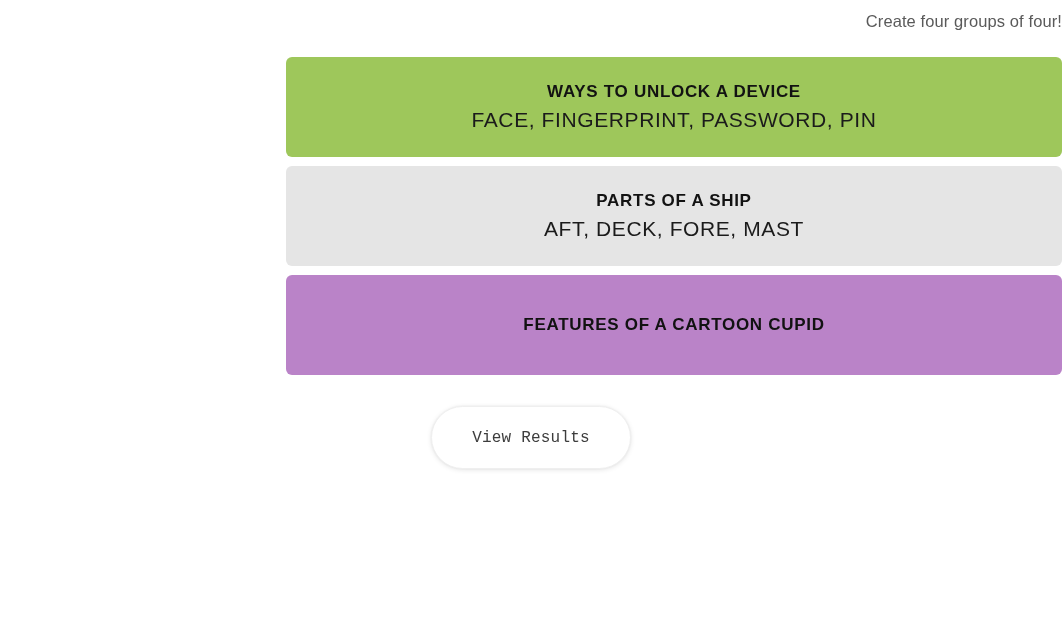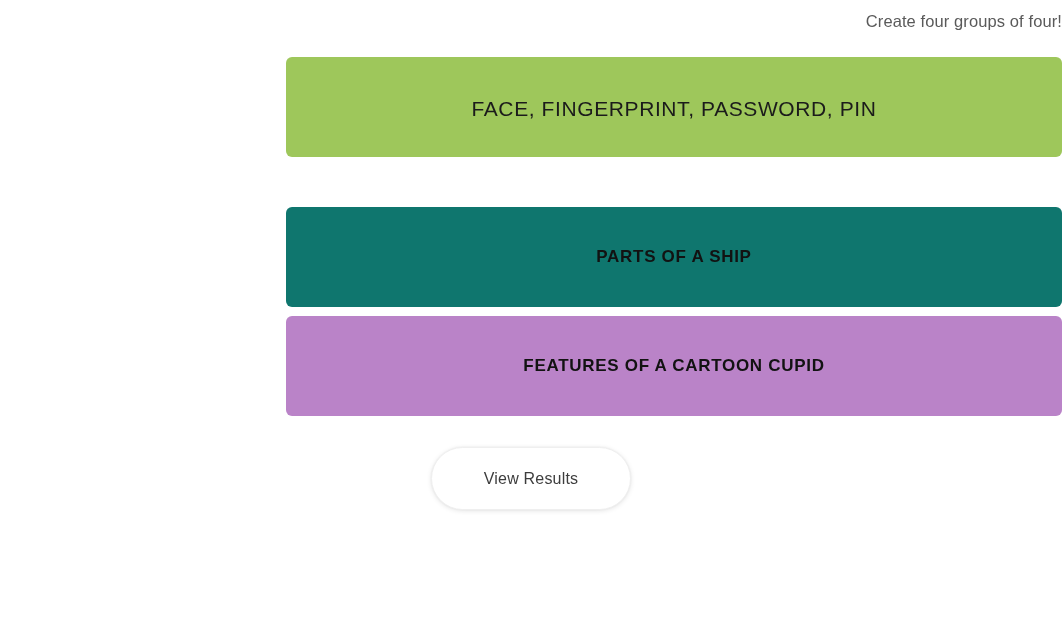--- a/index.html
+++ b/index.html
@@ -79,47 +79,49 @@
     width: 100%;
   }
 
   .results-button {
     width: 200px;
     height: 63px;
     border-radius: 34px;
     background: #ffffff;
     border: 1px solid #efefef;
     box-shadow: 0 1px 5px rgba(0,0,0,0.10), 0 0 0 1px rgba(0,0,0,0.015);
-    font-family: Liberation Sans, sans-serif;
+    font-family: Liberation Mono, monospace;
     font-size: 16px;
     color: #3d3d3d;
     letter-spacing: 0.2px;
     display: flex;
     align-items: center;
     justify-content: center;
     cursor: pointer;
     padding: 0;
   }
 </style>
 </head>
 <body style="background: rgb(255, 255, 255);">
 
 <div class="board">
 
   <div class="prompt">Create four groups of four!</div>
 
   <div class="groups">
 
     <div class="group-row" style="background: rgb(158, 199, 91);">
+      <div class="group-title">WAYS TO UNLOCK A DEVICE</div>
       <div class="group-members">FACE, FINGERPRINT, PASSWORD, PIN</div>
     </div>
 
 
-    <div class="group-row" style="background: #0f766e; margin-top: 41px;">
+    <div class="group-row" style="background: #e5e5e5;">
       <div class="group-title">PARTS OF A SHIP</div>
+      <div class="group-members">AFT, DECK, FORE, MAST</div>
     </div>
 
     <div class="group-row" style="background: rgb(186, 131, 200); gap: 34px;">
       <div class="group-title">FEATURES OF A CARTOON CUPID</div>
     </div>
 
   </div>
 
   <div class="results-wrap">
     <button class="results-button">View Results</button>

